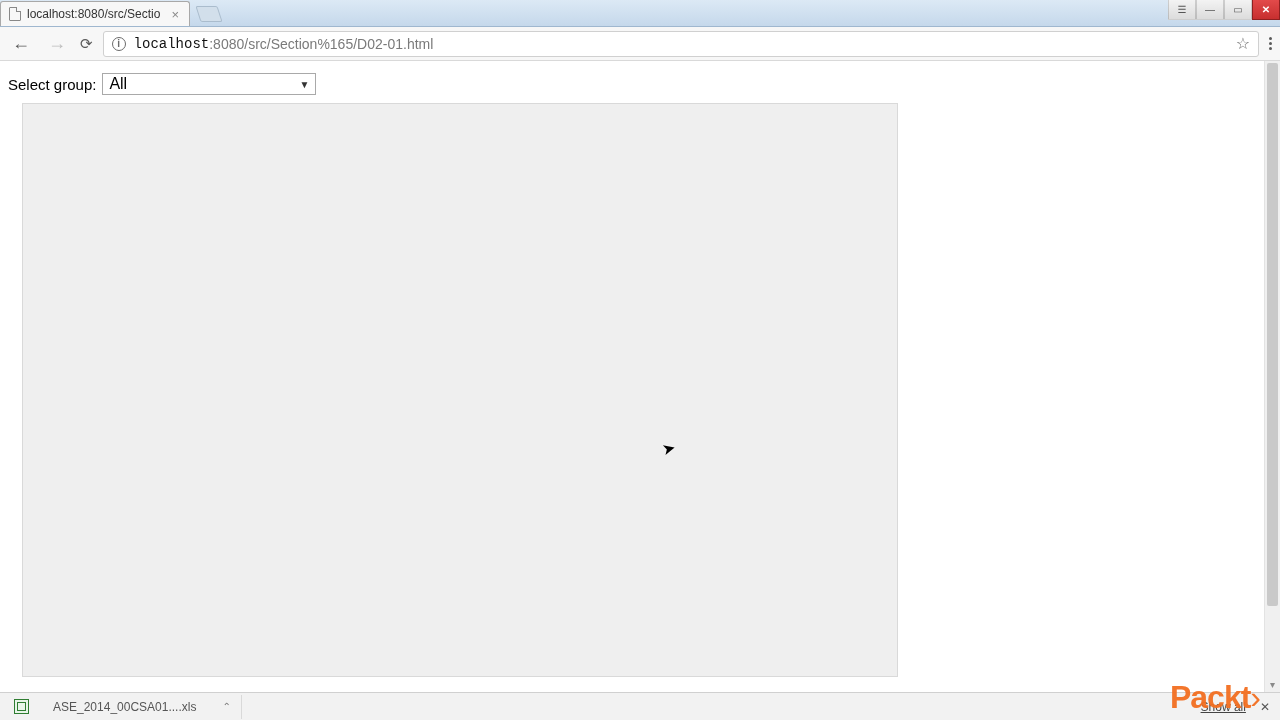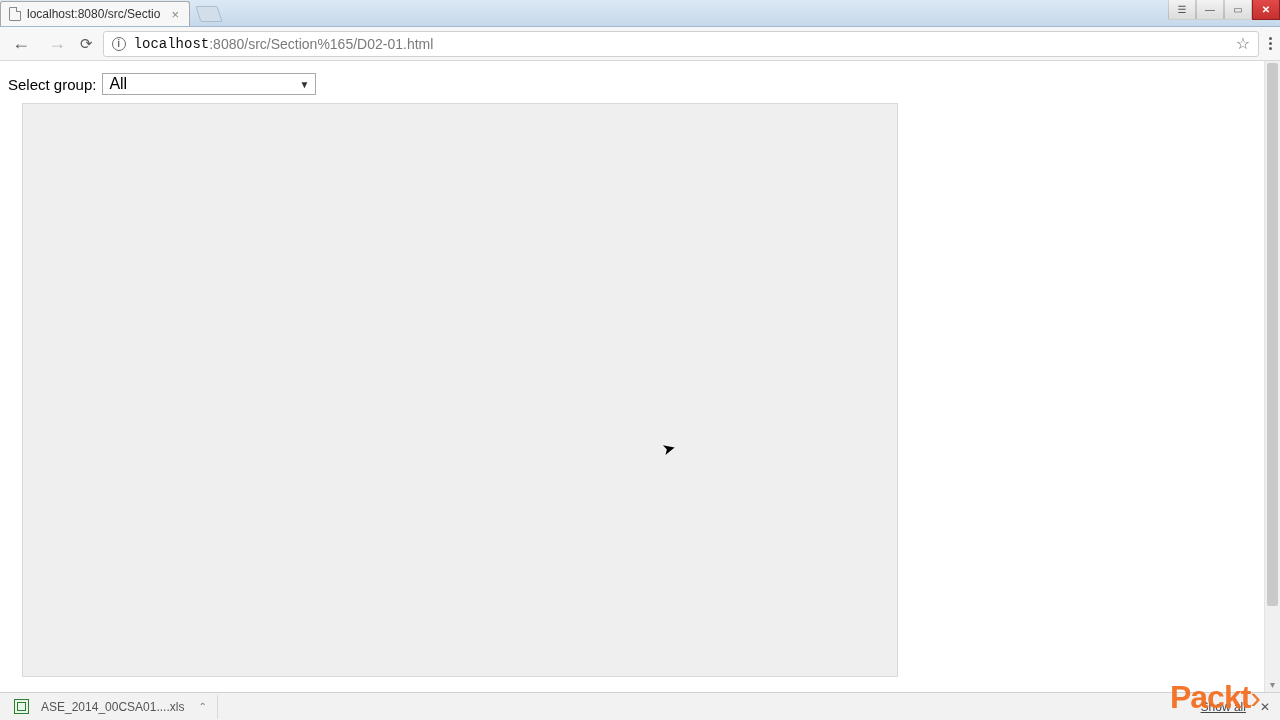--- a/index.html
+++ b/index.html
@@ -84,21 +84,21 @@
     position:absolute; left:662px; top:378px; font-size:16px; color:#000;
     transform:rotate(-15deg); text-shadow:0 0 2px #fff;
   }
 
   
   .download-shelf {
     position:absolute; left:0; right:0; bottom:0; height:28px;
     background:#f2f2f2; border-top:1px solid #d0d0d0;
     display:flex; align-items:center; padding:0 10px; font-size:12px; color:#555;
   }
-  .dl-item{ display:flex; align-items:center; gap:12px; height:24px; padding:0 10px 0 4px; border-right:1px solid #d9d9d9;}
+  .dl-item{ display:flex; align-items:center; gap:24px; height:24px; padding:0 10px 0 4px; border-right:1px solid #d9d9d9;}
   .xls-icon{ width:15px;height:15px;border:1px solid #2f7d32;background:#e8f5e9;position:relative;}
   .xls-icon::after{content:"";position:absolute;inset:2px;border:1px solid #2f7d32;}
   .dl-chevron{ color:#777; font-size:10px; margin-left:2px;}
   .shelf-right{ margin-left:auto; display:flex; align-items:center; gap:14px;}
   .showall{ text-decoration:underline; color:#444;}
   .packt{ position:absolute; right:20px; bottom:4px; font-size:32px; font-weight:bold; color:#f36f21; font-family:Arial; letter-spacing:-1px; opacity:.95;}
   .packt .gt{ font-weight:normal; }
 </style>
 </head>
 <body>

